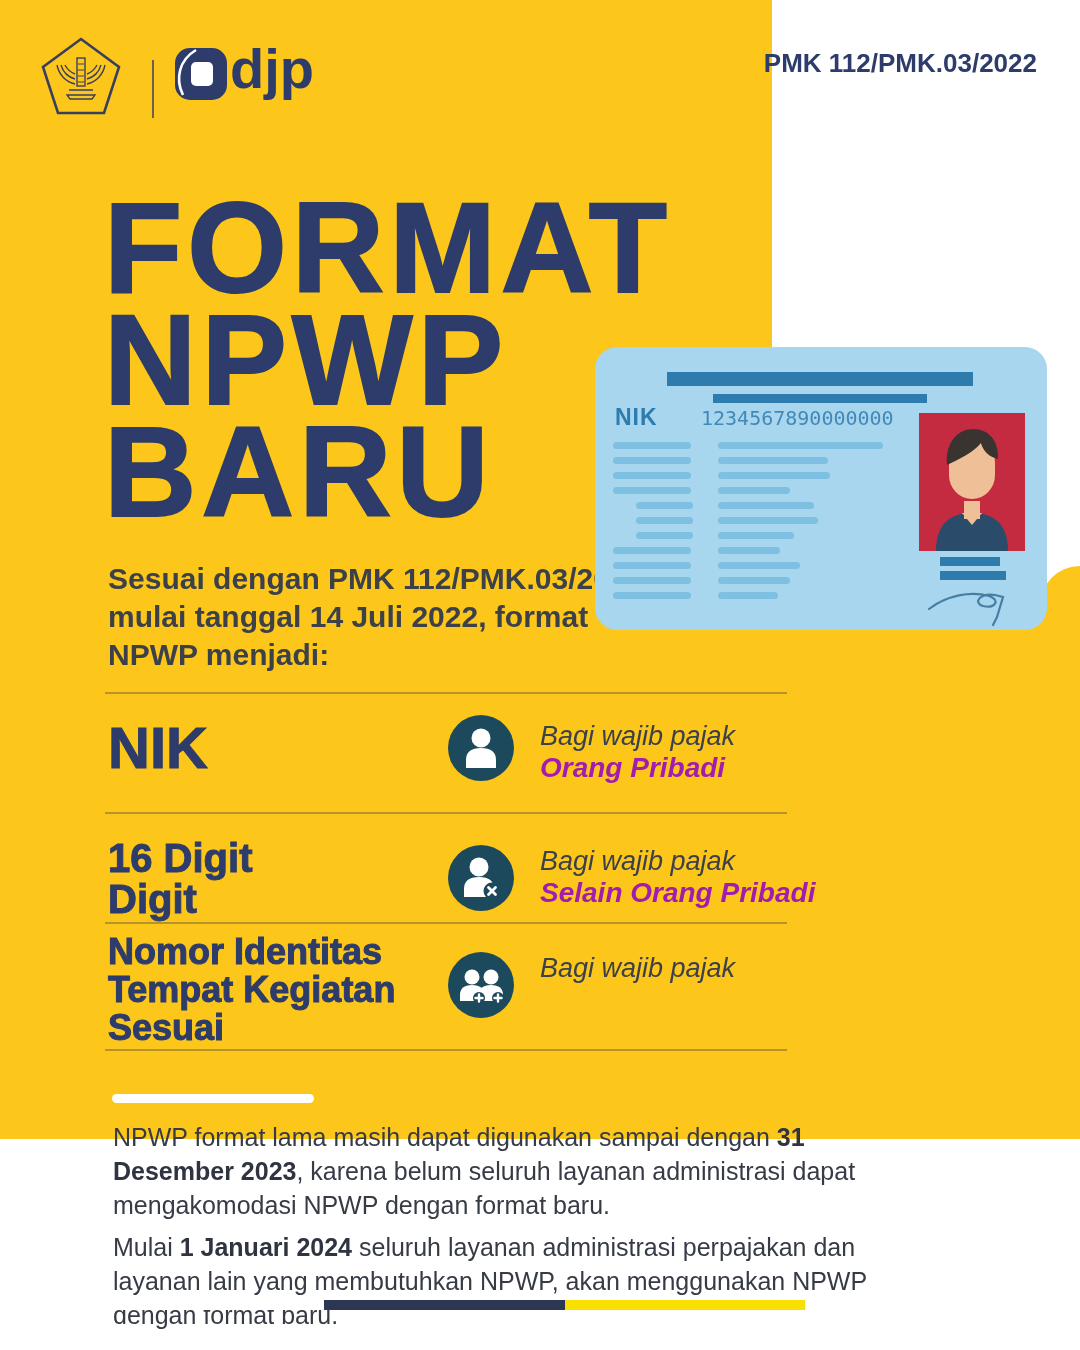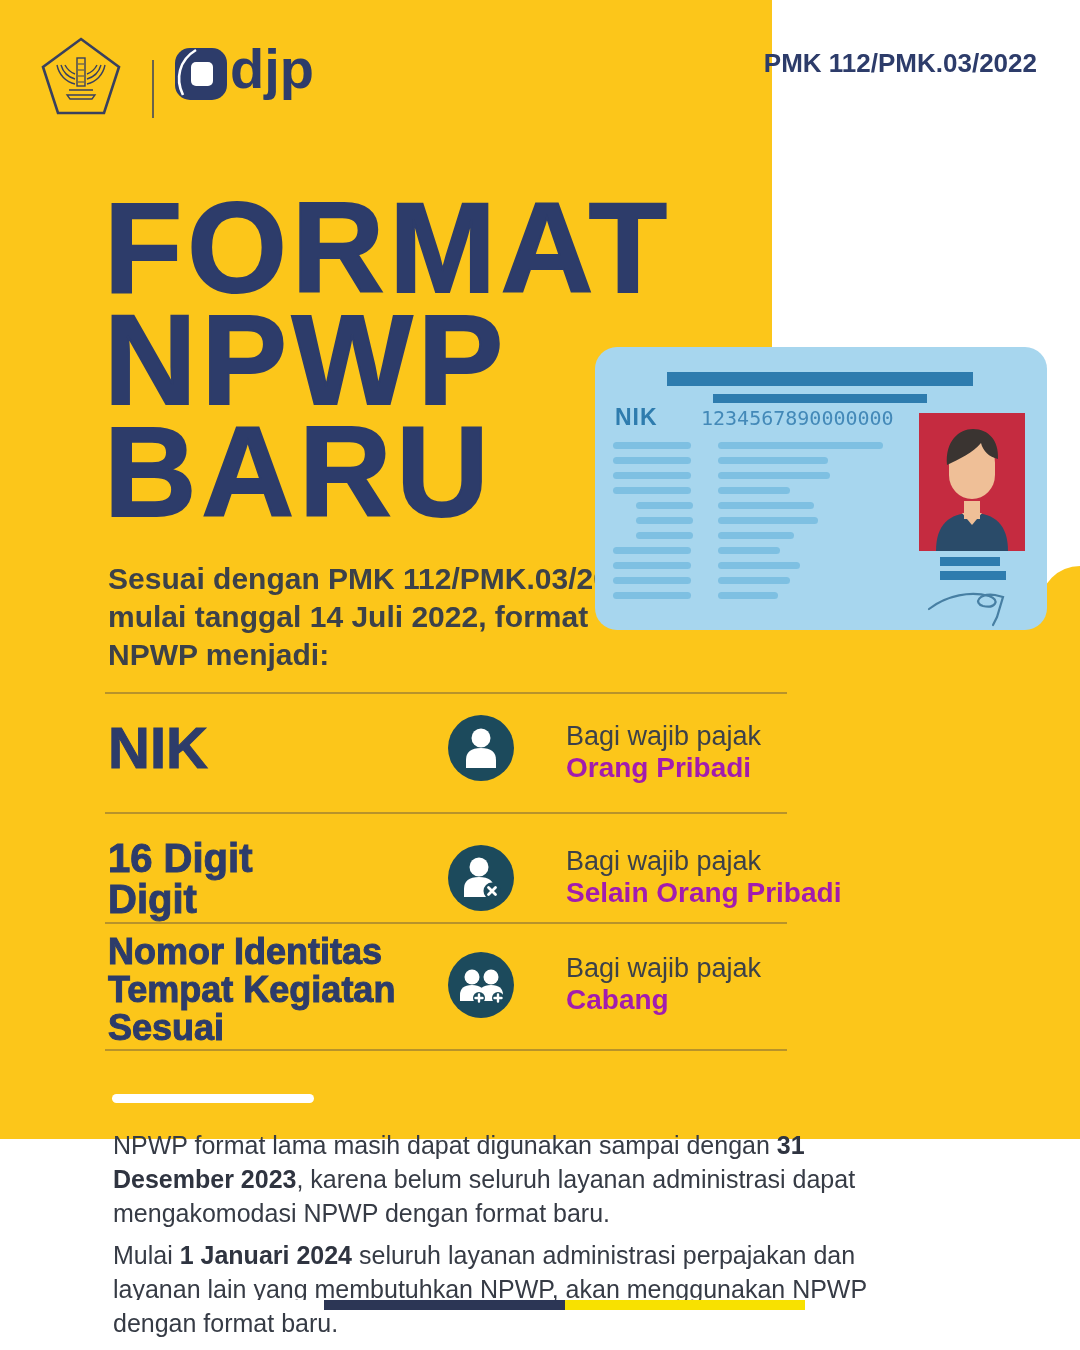--- a/index.html
+++ b/index.html
@@ -46,29 +46,29 @@
 
   
   .divider{left:105px;width:682px;height:2px;background:#AB8A2E;opacity:.85;}
   .term{left:108px;color:#2D3C6A;font-weight:bold;-webkit-text-stroke:1px #2D3C6A;}
   .term span{display:block;}
   #term-1{top:716px;font-size:58px;line-height:64px;}
   #term-2{top:838px;font-size:40px;line-height:41px;}
   #term-3{top:933px;font-size:36px;line-height:38px;}
   .row-icon{left:448px;width:66px;height:66px;}
   #icon-1{top:715px;} #icon-2{top:845px;} #icon-3{top:952px;}
-  .desc{left:566px;font-size:27px;line-height:32px;color:#3C4149;}
+  .desc{left:540px;font-size:27px;line-height:32px;color:#3C4149;font-style:italic;}
   .desc .bold{font-size:28px;font-weight:bold;color:#a21caf;}
   .desc span{display:block;}
   #desc-1{top:720px;} #desc-2{top:845px;} #desc-3{top:952px;}
 
   
   #white-tab{left:112px;top:1094px;width:202px;height:9px;border-radius:4.5px;background:#fff;}
   #notes{left:113px;top:1120px;width:800px;font-size:25px;line-height:34px;color:#363B45;}
-  #notes p{margin:8px 0 8px 0;}
+  #notes p{margin:0 0 8px 0;}
   #notes .bold{font-weight:bold;color:#2f3440;}
 
   
   .foot-seg{top:1300px;height:10px;}
   #seg-white{left:86px;width:238px;background:#fff;}
   #seg-navy{left:324px;width:241px;background:#2C3655;}
   #seg-yellow{left:565px;width:240px;background:#F8E100;}
   #website{right:67px;top:1286px;font-size:30px;font-weight:bold;color:#2D3C6A;
            -webkit-text-stroke:.5px #2D3C6A;}
 </style>
@@ -213,21 +213,20 @@
       <circle cx="43" cy="25" r="7.5" fill="#ffffff"></circle>
       <path d="M31 49 L31 43 Q31 33 43 33 Q55 33 55 43 L55 49 Z" fill="#ffffff"></path>
       <circle cx="31" cy="46" r="6" fill="#1C4A5C"></circle>
       <path d="M31 42.5 v7 M27.5 46 h7" stroke="#ffffff" stroke-width="2.4" stroke-linecap="round"></path>
       <circle cx="50" cy="46" r="6" fill="#1C4A5C"></circle>
       <path d="M50 42.5 v7 M46.5 46 h7" stroke="#ffffff" stroke-width="2.4" stroke-linecap="round"></path>
     </svg>
   </div>
   <div class="abs desc" id="desc-3">
     <span>Bagi wajib pajak</span>
-    <span class="bold">Cabang</span>
   </div>
 
   <div class="abs divider" style="top:1049px"></div>
 
   <div class="abs" id="white-tab"></div>
   <div class="abs" id="notes">
     <p><span>NPWP format lama masih dapat digunakan sampai dengan </span><span class="bold">31 Desember 2023</span><span>, karena belum seluruh layanan administrasi dapat mengakomodasi NPWP dengan format baru.</span></p>
     <p><span>Mulai </span><span class="bold">1 Januari 2024</span><span> seluruh layanan administrasi perpajakan dan layanan lain yang membutuhkan NPWP, akan menggunakan NPWP dengan format baru.</span></p>
   </div>
 

